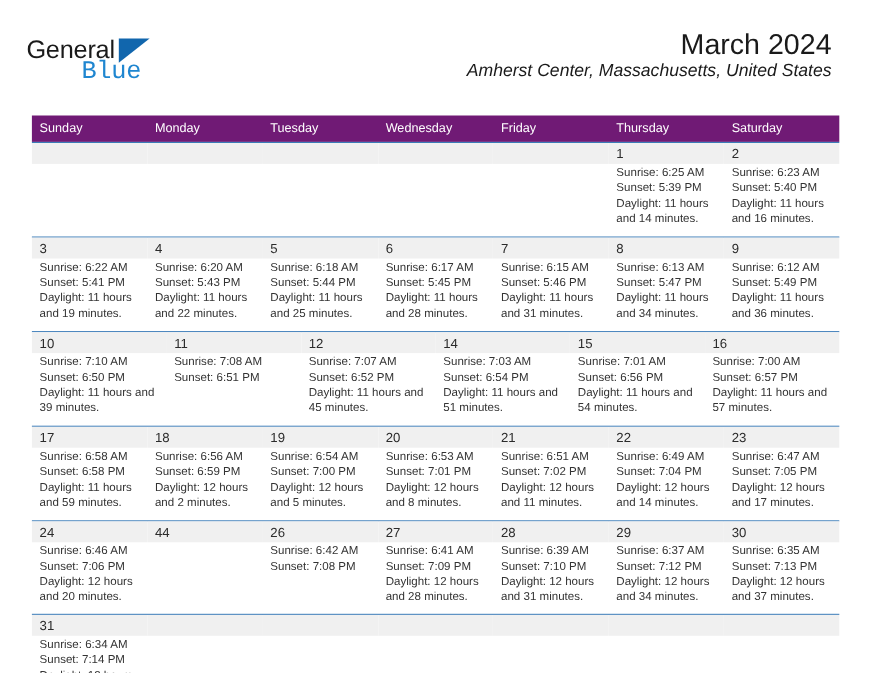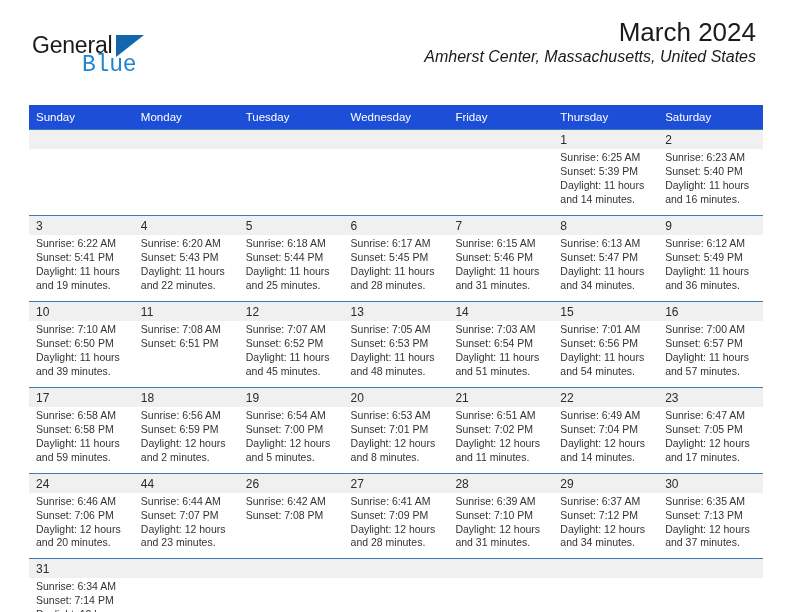--- a/index.html
+++ b/index.html
@@ -25,21 +25,21 @@
   
   .header {
     position: relative;
     height: 72px;
     padding: 26px 36px 0 36px;
     box-sizing: border-box;
   }
 
   .logo {
     position: absolute;
-    left: 32px;
+    left: 24px;
     top: 34px;
     width: 180px;
     height: 50px;
     line-height: 1;
     user-select: none;
   }
   .logo-general {
     font-size: 23px;
     color: #1a1a1a;
     letter-spacing: -0.2px;
@@ -60,21 +60,21 @@
     top: 20px;
     font-size: 23px;
     color: #1f86d0;
     letter-spacing: -0.2px;
     font-family: Liberation Mono, monospace;
   }
 
   .title-block {
     position: absolute;
     right: 36px;
-    top: 18px;
+    top: 26px;
     text-align: right;
   }
   .cal-title {
     font-size: 26px;
     color: #1a1a1a;
     line-height: 1.15;
     white-space: nowrap;
   }
   .cal-subtitle {
     font-size: 16px;
@@ -87,21 +87,21 @@
   
   .calendar {
     position: absolute;
     left: 29px;
     top: 105px;
     width: 734px;
   }
 
   .weekday-row {
     display: flex;
-    background: #1d4ed8;
+    background: #701a75;
   }
   .weekday {
     flex: 1 1 0;
     min-width: 0;
     color: #ffffff;
     font-size: 11.5px;
     padding: 5px 0 5px 7px;
     box-sizing: border-box;
     line-height: 1.25;
   }
@@ -293,28 +293,20 @@
           </div>
           <div class="day-cell">
             <div class="day-num">12</div>
             <div class="day-body">
               <div>Sunrise: 7:07 AM</div>
               <div>Sunset: 6:52 PM</div>
               <div class="dl-wrap">Daylight: 11 hours and 45 minutes.</div>
             </div>
           </div>
           <div class="day-cell">
-            <div class="day-num">13</div>
-            <div class="day-body">
-              <div>Sunrise: 7:05 AM</div>
-              <div>Sunset: 6:53 PM</div>
-              <div class="dl-wrap">Daylight: 11 hours and 48 minutes.</div>
-            </div>
-          </div>
-          <div class="day-cell">
             <div class="day-num">14</div>
             <div class="day-body">
               <div>Sunrise: 7:03 AM</div>
               <div>Sunset: 6:54 PM</div>
               <div class="dl-wrap">Daylight: 11 hours and 51 minutes.</div>
             </div>
           </div>
           <div class="day-cell">
             <div class="day-num">15</div>
             <div class="day-body">
@@ -394,25 +386,20 @@
           <div class="day-cell">
             <div class="day-num">24</div>
             <div class="day-body">
               <div>Sunrise: 6:46 AM</div>
               <div>Sunset: 7:06 PM</div>
               <div class="dl-wrap">Daylight: 12 hours and 20 minutes.</div>
             </div>
           </div>
           <div class="day-cell">
             <div class="day-num">44</div>
-            <div class="day-body">
-              <div>Sunrise: 6:44 AM</div>
-              <div>Sunset: 7:07 PM</div>
-              <div class="dl-wrap">Daylight: 12 hours and 23 minutes.</div>
-            </div>
           </div>
           <div class="day-cell">
             <div class="day-num">26</div>
             <div class="day-body">
               <div>Sunrise: 6:42 AM</div>
               <div>Sunset: 7:08 PM</div>
             </div>
           </div>
           <div class="day-cell">
             <div class="day-num">27</div>

